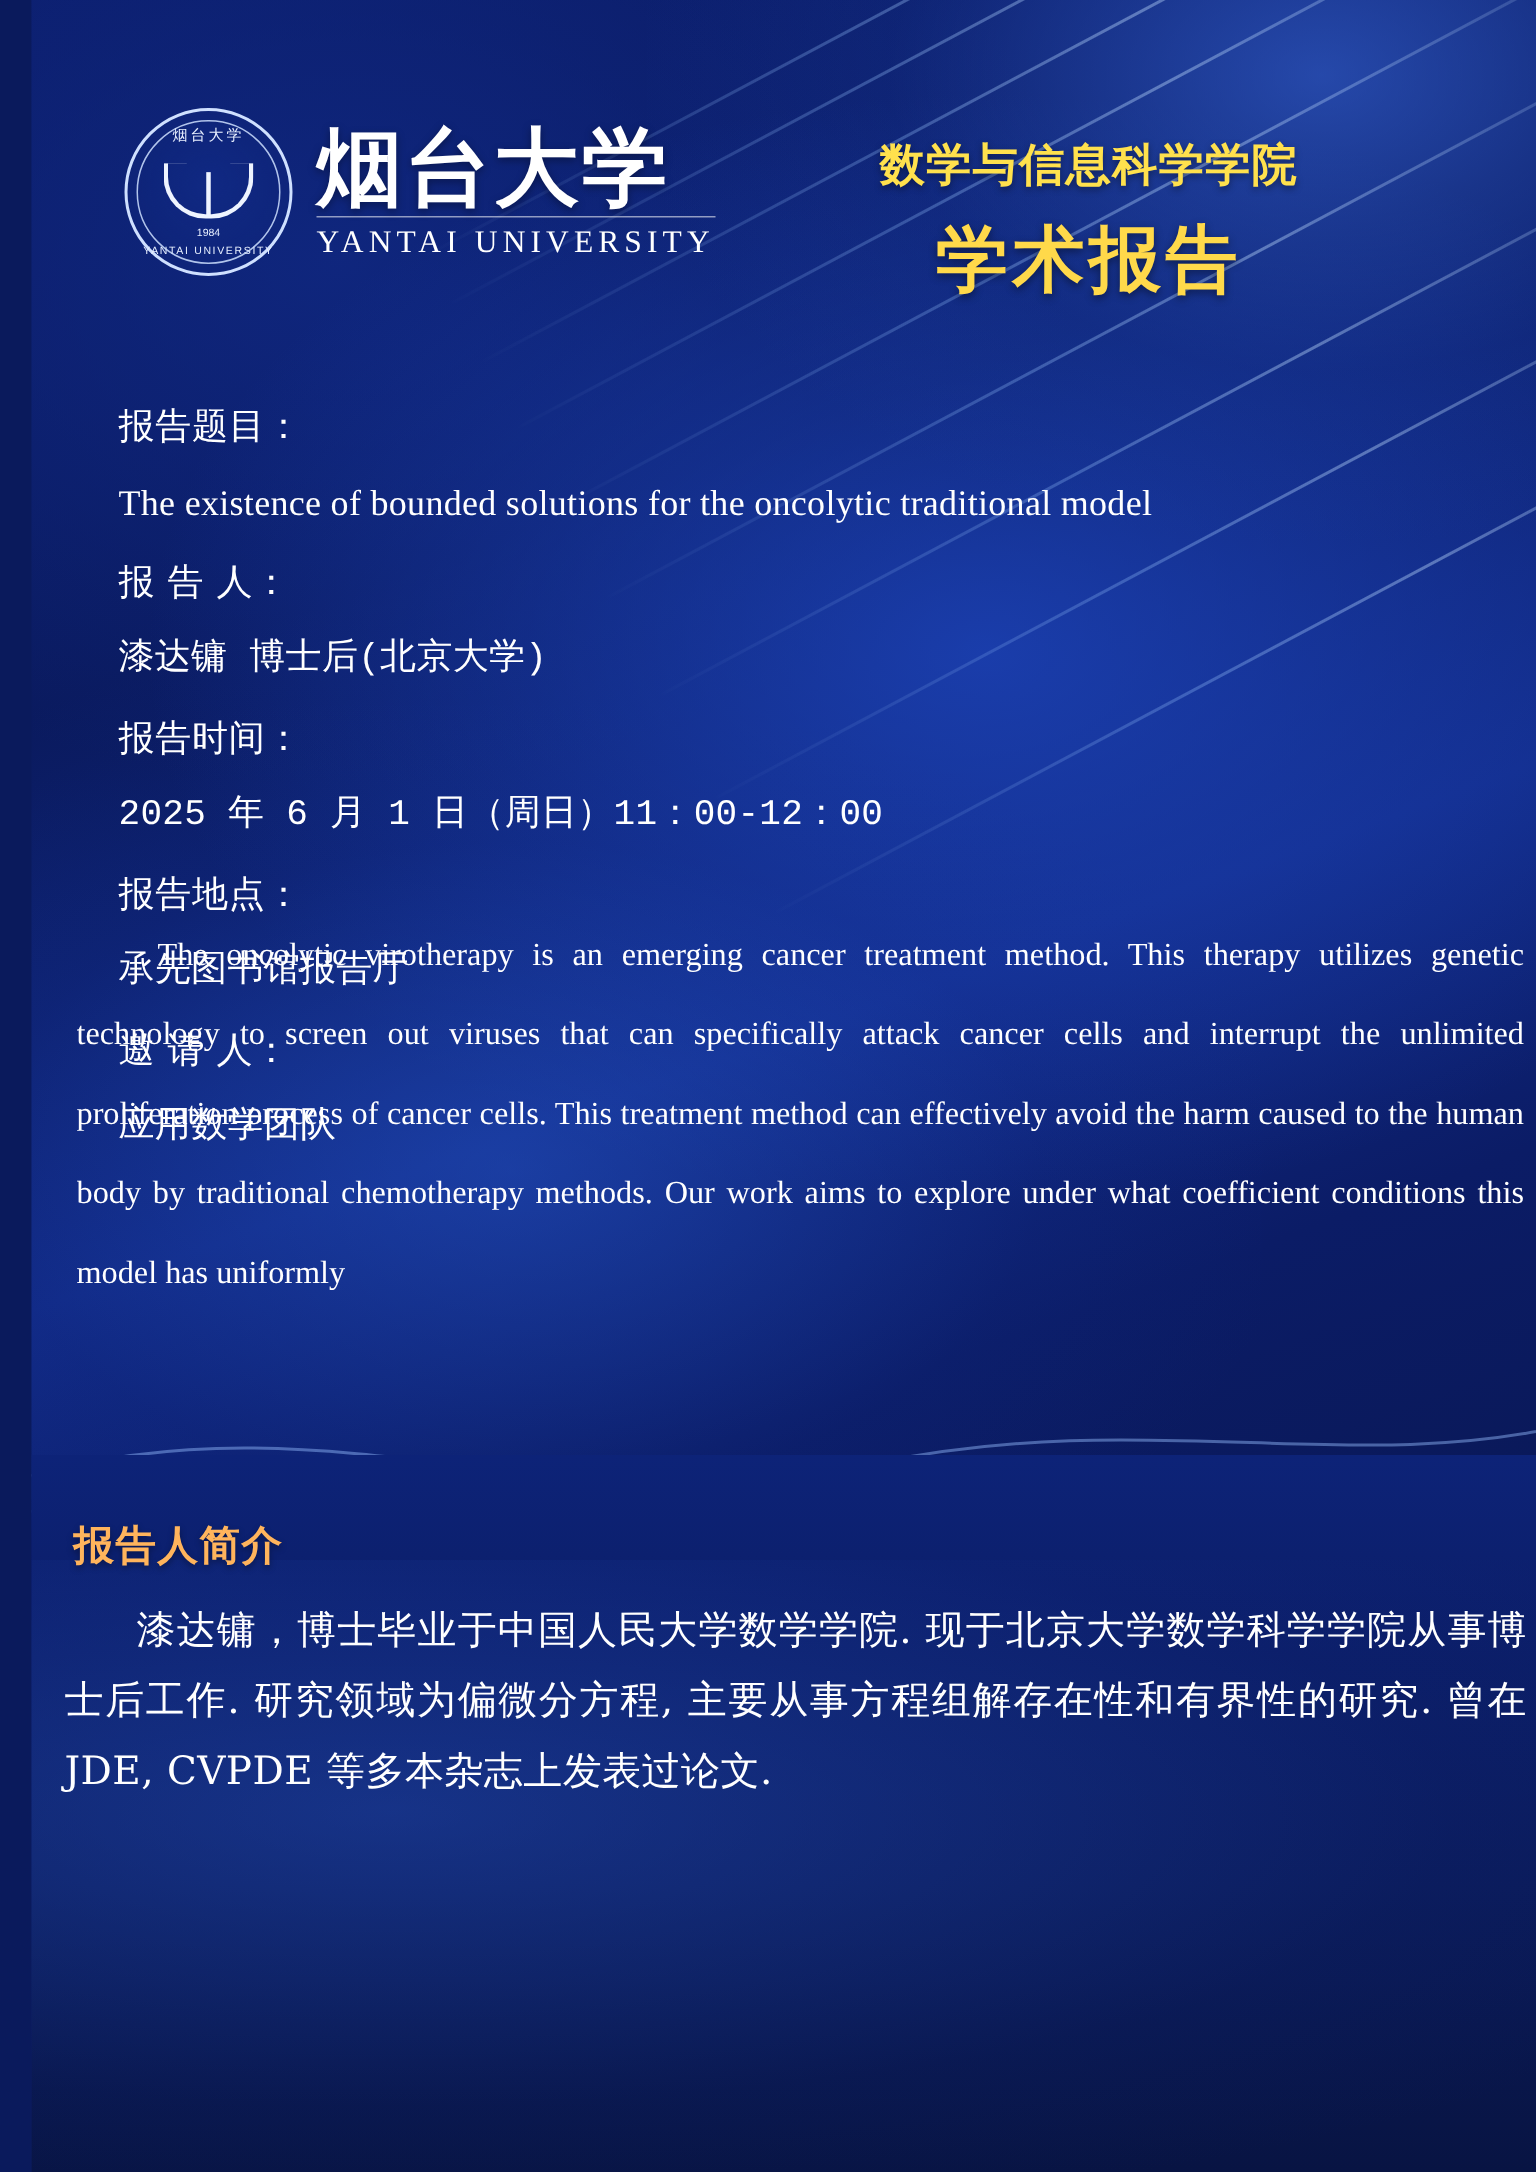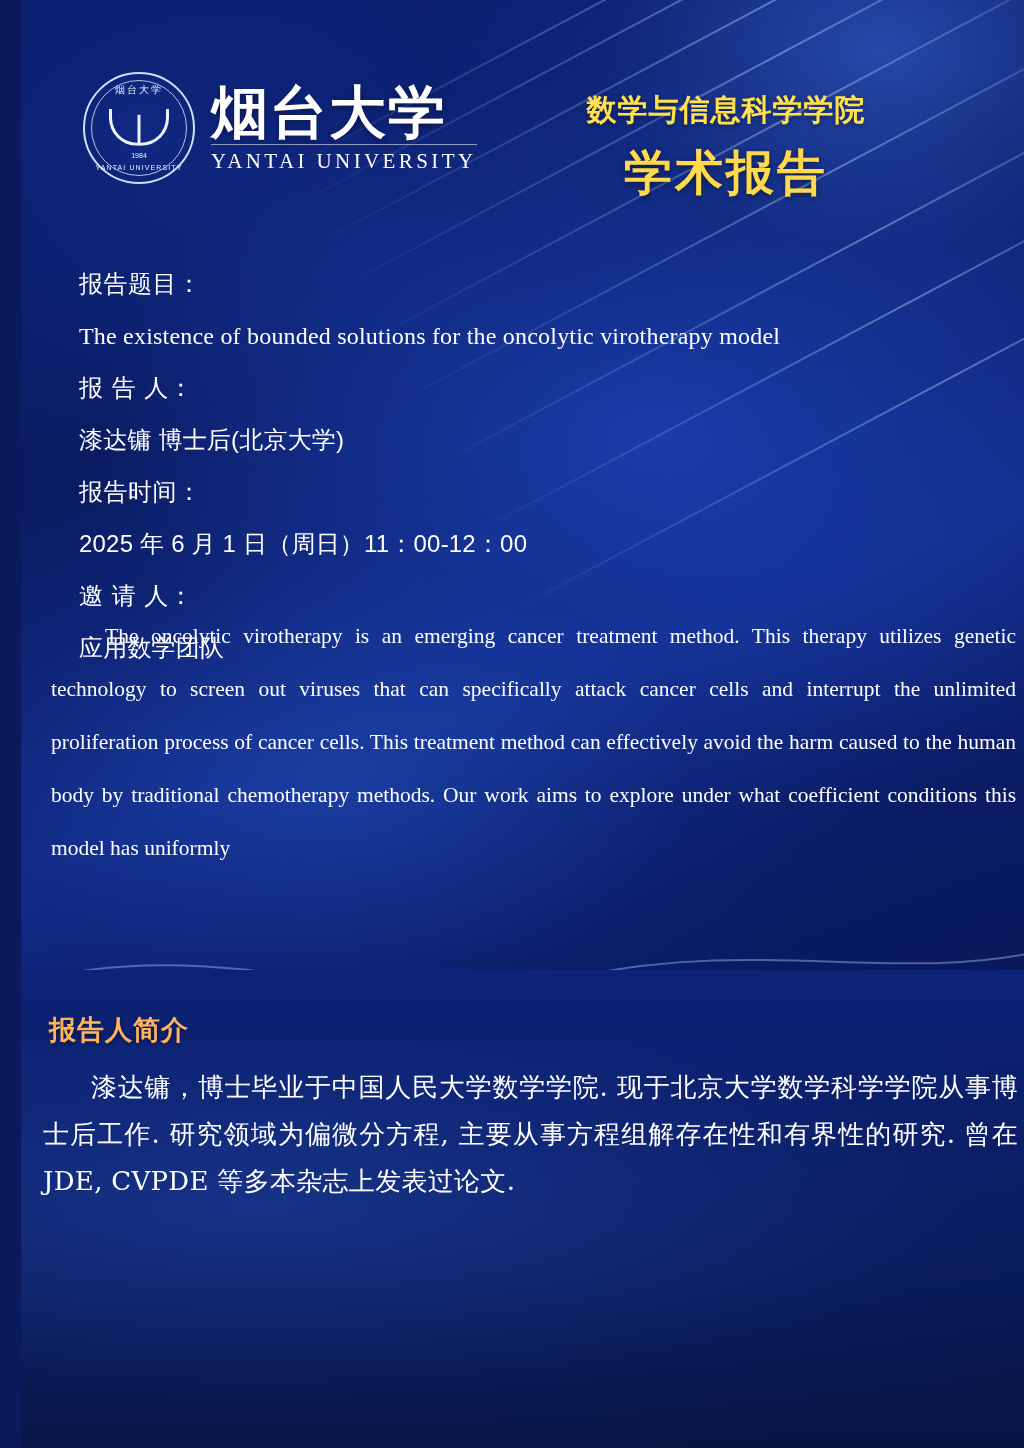--- a/index.html
+++ b/index.html
@@ -215,21 +215,21 @@
   .info-label {
     flex: 0 0 auto;
     letter-spacing: 0.5px;
   }
   .info-value {
     flex: 1 1 auto;
     font-family: "Liberation Serif", serif;
     letter-spacing: 0.2px;
   }
   .info-value.cn {
-    font-family: Liberation Sans, sans-serif;
+    font-family: Liberation Mono, monospace;
     text-align: right;
   }
 
   
   .sec-heading {
     font-size: 27px;
     color: #ffb45c;
     font-family: "DejaVu Serif", serif;
     font-weight: 700;
     letter-spacing: 1px;
@@ -311,29 +311,33 @@
     </div>
     <div class="title-block">
       <div class="dept">数学与信息科学学院</div>
       <div class="report-title">学术报告</div>
     </div>
   </div>
 
   <div class="info">
     <div class="info-row">
       <span class="info-label">报告题目：</span>
-      <span class="info-value">The existence of bounded solutions for the oncolytic virotherapy model</span>
+      <span class="info-value">The existence of bounded solutions for the oncolytic traditional model</span>
     </div>
     <div class="info-row">
       <span class="info-label">报 告 人：</span>
       <span class="info-value cn">漆达镛 博士后(北京大学)</span>
     </div>
     <div class="info-row">
       <span class="info-label">报告时间：</span>
       <span class="info-value cn">2025 年 6 月 1 日（周日）11：00-12：00</span>
+    </div>
+    <div class="info-row">
+      <span class="info-label">报告地点：</span>
+      <span class="info-value cn">承先图书馆报告厅</span>
     </div>
     <div class="info-row">
       <span class="info-label">邀 请 人：</span>
       <span class="info-value cn">应用数学团队</span>
     </div>
   </div>
 
   <div class="abstract-sec">
     <div class="abstract-body">The oncolytic virotherapy is an emerging cancer treatment method. This therapy utilizes genetic technology to screen out viruses that can specifically attack cancer cells and interrupt the unlimited proliferation process of cancer cells. This treatment method can effectively avoid the harm caused to the human body by traditional chemotherapy methods. Our work aims to explore under what coefficient conditions this model has uniformly</div>
   </div>

